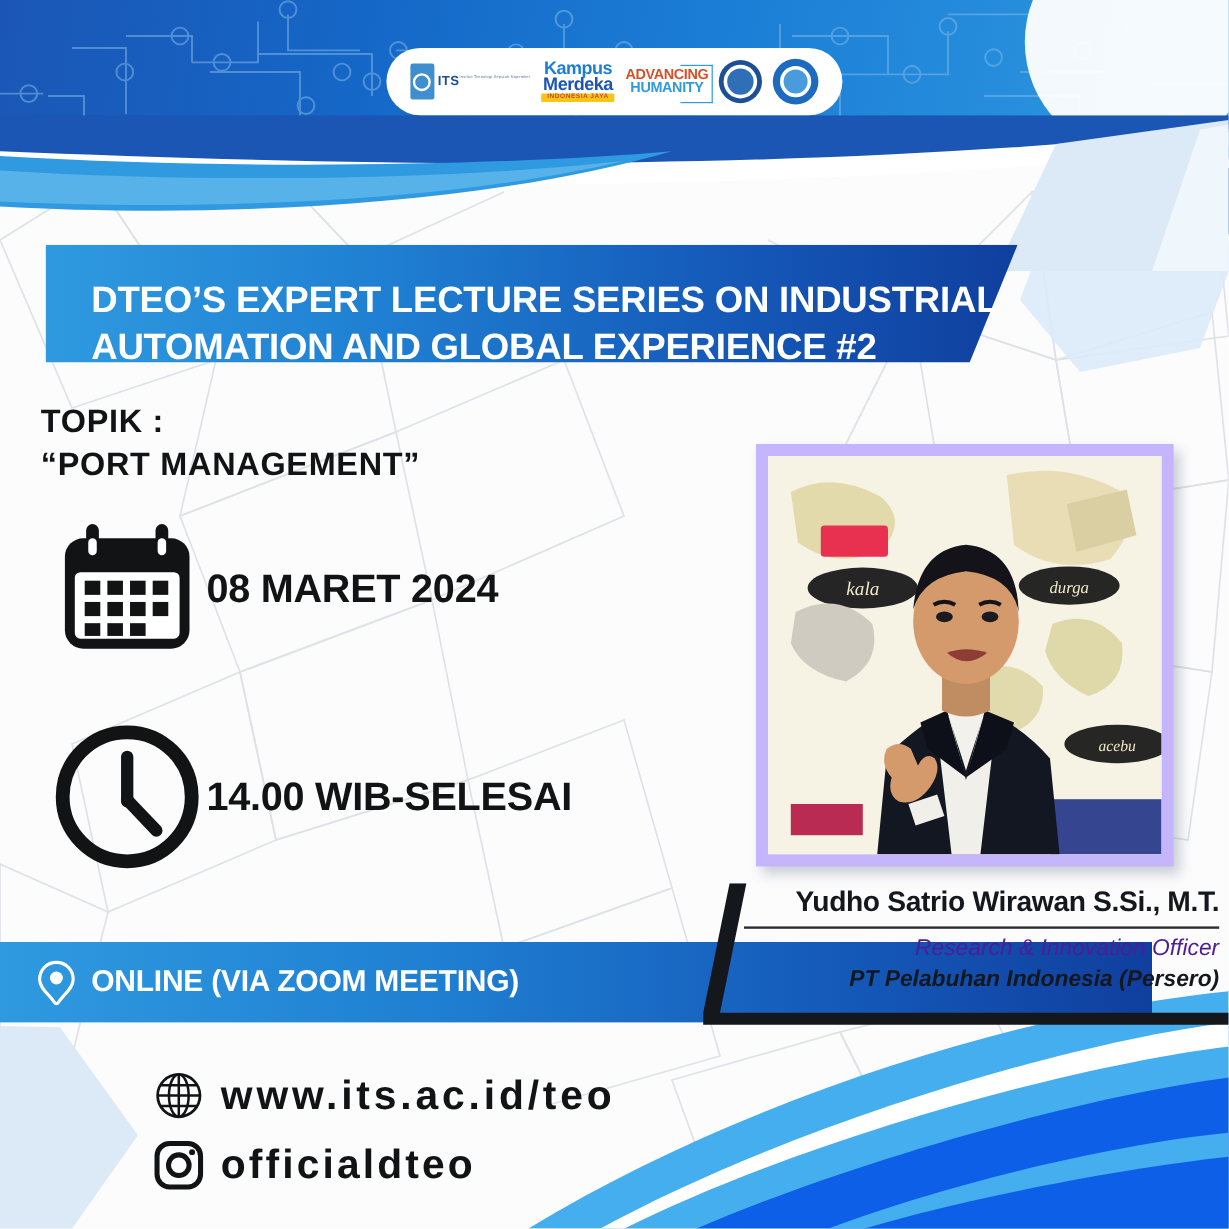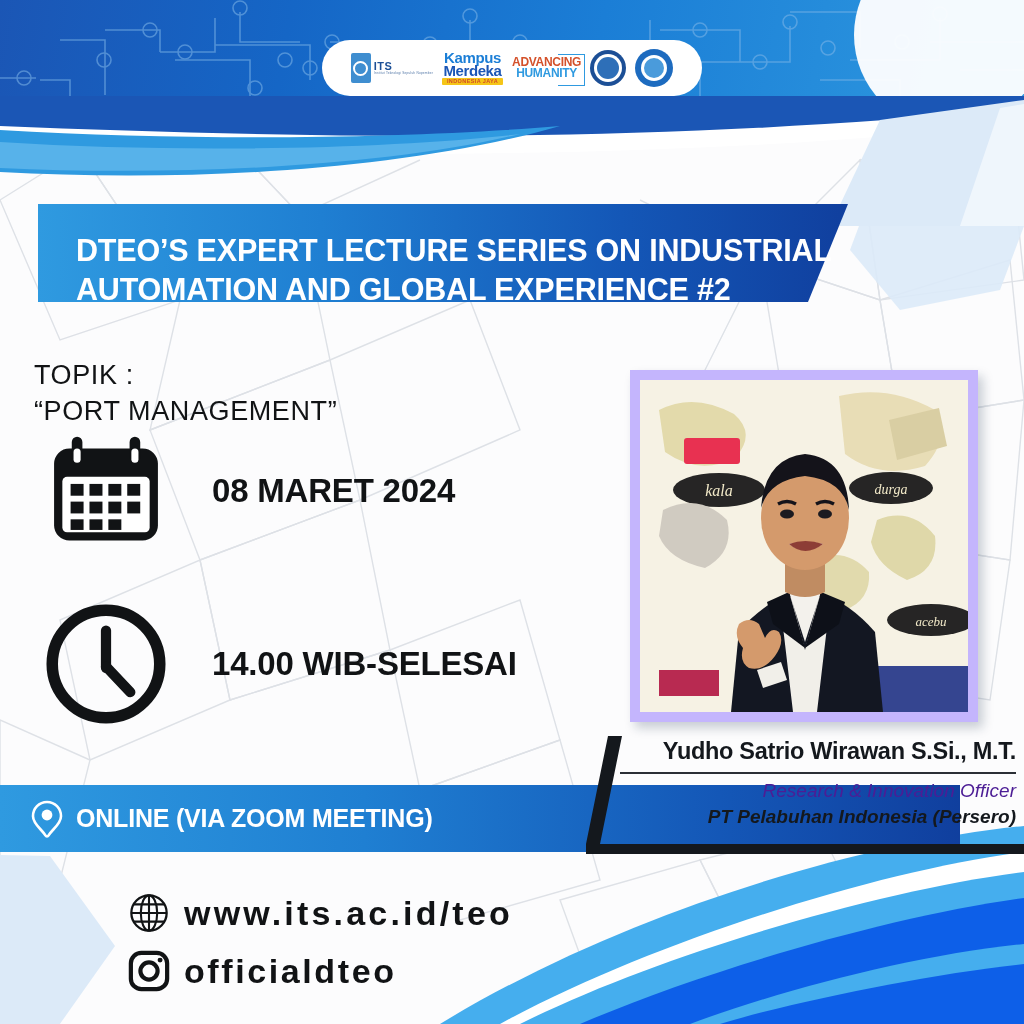--- a/index.html
+++ b/index.html
@@ -14,21 +14,21 @@
     background:linear-gradient(100deg,#1b56b5 0%,#1566c6 28%,#1b7ed6 58%,#2f9ae0 100%);}
   .circuit{position:absolute;inset:0;}
   .header-blob{position:absolute;right:-20px;top:-60px;width:190px;height:190px;border-radius:50%;background:#ffffff;opacity:.95;}
 
   
   .logo-strip{position:absolute;left:322px;top:40px;width:380px;height:56px;background:#ffffff;border-radius:28px;z-index:4;
     display:flex;align-items:center;justify-content:center;gap:9px;padding:0 10px;box-sizing:border-box;}
   .logo-its{display:flex;align-items:center;gap:3px;}
   .its-shield{width:20px;height:30px;background:#3f8ed0;border-radius:2px 2px 2px 2px;display:flex;align-items:center;justify-content:center;}
   .its-mark{width:15px;height:15px;border-radius:50%;border:2px solid #ffffff;box-sizing:border-box;}
-  .its-txt{display:flex;flex-direction:column;line-height:1;}
+  .its-txt{display:flex;flex-direction:row;line-height:1;}
   .its-txt b{font-size:11px;color:#1c4f96;letter-spacing:.4px;font-weight:700;}
   .its-txt i{font-size:3.2px;color:#5579a8;font-style:normal;letter-spacing:.2px;display:block;}
   .km{display:flex;flex-direction:column;align-items:center;line-height:.88;}
   .km b{font-size:15px;color:#1b7ed6;font-weight:700;letter-spacing:-.4px;}
   .km b:nth-child(2){color:#1b56b5;}
   .km span{font-size:5.5px;font-weight:700;color:#d14b2a;background:#f5c518;padding:1px 5px;border-radius:1px;letter-spacing:.4px;margin-top:1px;}
   .adv{display:flex;flex-direction:column;align-items:center;line-height:.9;position:relative;}
   .adv b{font-size:12px;font-weight:700;color:#d4512a;letter-spacing:-.3px;}
   .adv b+b{color:#2f9ae0;}
   .adv .frame{position:absolute;right:-4px;top:-3px;width:26px;height:30px;border:1.6px solid #2f9ae0;border-left:none;}
@@ -45,25 +45,25 @@
   
   .hexr{position:absolute;z-index:2;}
 
   
   .banner{position:absolute;left:38px;top:204px;width:810px;height:98px;z-index:6;}
   .banner .bg{position:absolute;inset:0;}
   .banner h1{position:absolute;left:22px;top:11px;margin:16px;width:780px;color:#ffffff;
     font-size:30.5px;font-weight:800;line-height:1.28;letter-spacing:-.2px;font-family:"Liberation Sans",sans-serif;}
 
   
-  .topic{position:absolute;left:34px;top:334px;z-index:6;color:#111315;font-weight:400;font-size:27px;line-height:1.32;letter-spacing:.6px;margin-top:24px;}
+  .topic{position:absolute;left:34px;top:334px;z-index:6;color:#111315;font-weight:700;font-size:27px;line-height:1.32;letter-spacing:.6px;}
 
   
   .inforow{position:absolute;z-index:6;display:flex;align-items:center;}
-  .inforow .txt{font-size:33px;font-weight:800;color:#111315;letter-spacing:-.2px;margin-left:40px;}
+  .inforow .txt{font-size:33px;font-weight:800;color:#111315;letter-spacing:-.2px;}
   #row-date{left:40px;top:432px;}
   #row-time{left:40px;top:600px;}
   .ico{width:132px;display:flex;justify-content:center;align-items:center;}
 
   
   .photo{position:absolute;left:630px;top:370px;width:348px;height:352px;z-index:6;
     background:#c4b5fd;padding:10px;box-sizing:border-box;box-shadow:5px 6px 10px rgba(20,40,70,.22);}
   .photo .inner{width:100%;height:100%;overflow:hidden;position:relative;background:#f3efe2;}
 
   

